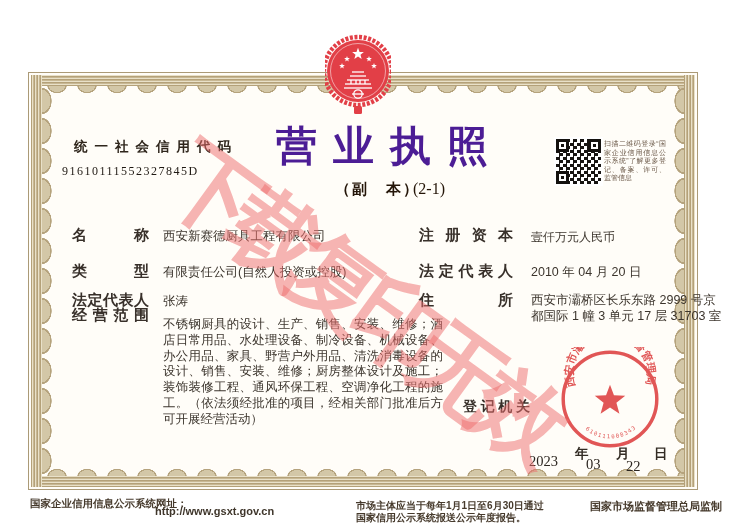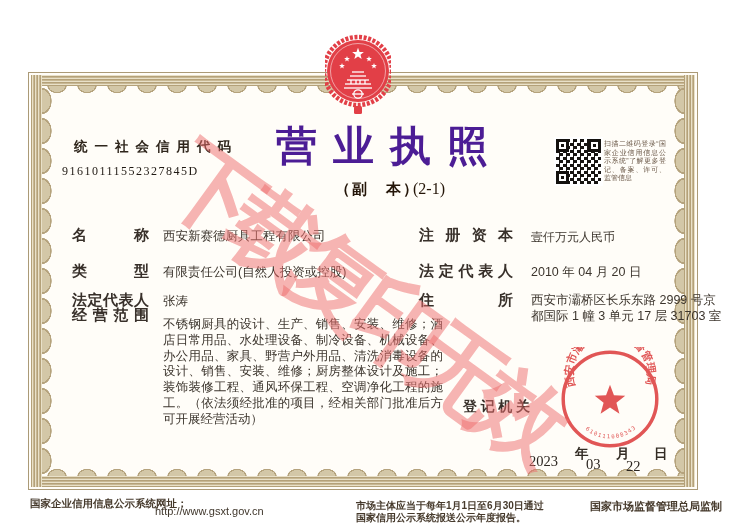--- a/index.html
+++ b/index.html
@@ -87,21 +87,21 @@
   
   .seal { left:558px; top:347px; width:104px; height:104px; opacity:.88; z-index:6; }
   .watermark { left:213px; top:116px; font-size:92px; font-weight:700;
     font-family:"Liberation Serif", serif; letter-spacing:-16px; white-space:nowrap;
     color:rgba(238,108,108,0.5); transform:rotate(36deg); transform-origin:0 0;
     z-index:7; pointer-events:none; }
 
   
   .foot { color:#463a2c; font-weight:700; }
   .f-left-label { left:30px; top:497px; font-size:10.5px; }
-  .f-left-url   { left:136px; top:505px; font-size:11px; font-weight:400; color:#3f362b;padding-left:19px; }
+  .f-left-url   { left:136px; top:505px; font-size:11px; font-weight:700; color:#3f362b;padding-left:19px; }
   .f-mid1 { left:356px; top:499px; font-size:10px; }
   .f-mid2 { left:356px; top:511px; font-size:10px;font-family:Liberation Mono, monospace; }
   .f-right { left:590px; top:499px; font-size:11px; }
 </style>
 </head>
 <body>
 
 <div class="frame">
   <div class="edge band-h band-top"></div>
   <div class="edge band-h band-bottom"></div>

